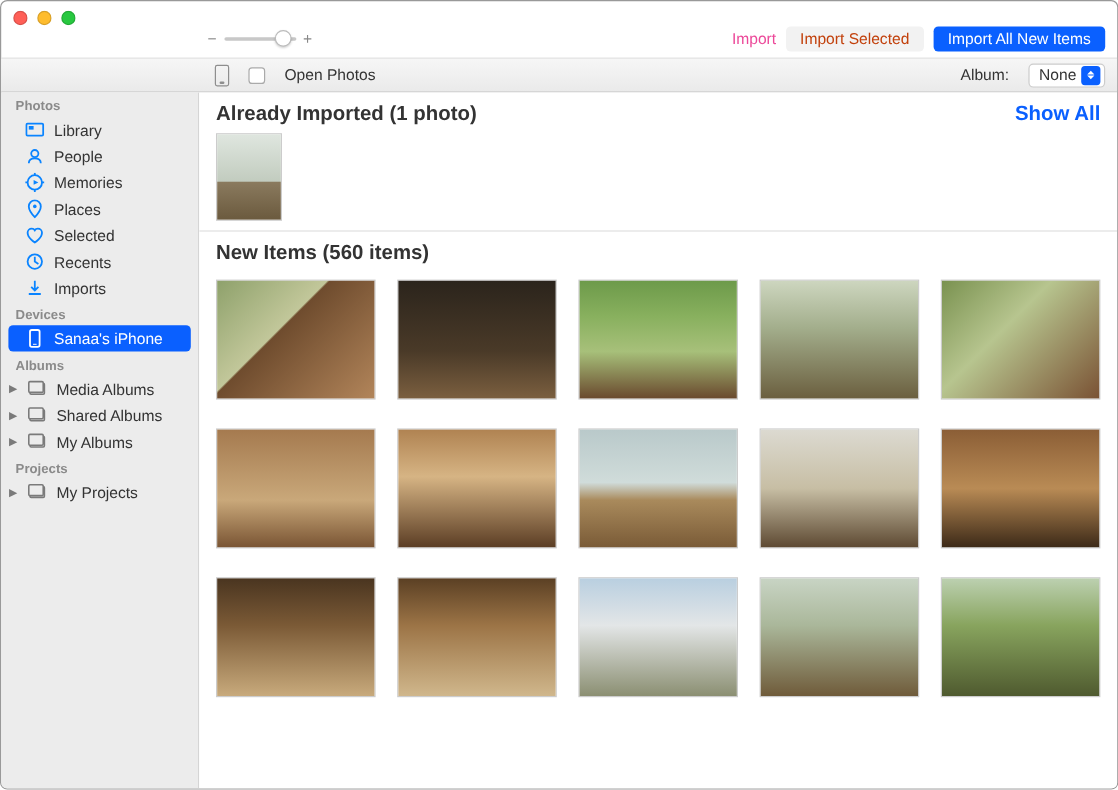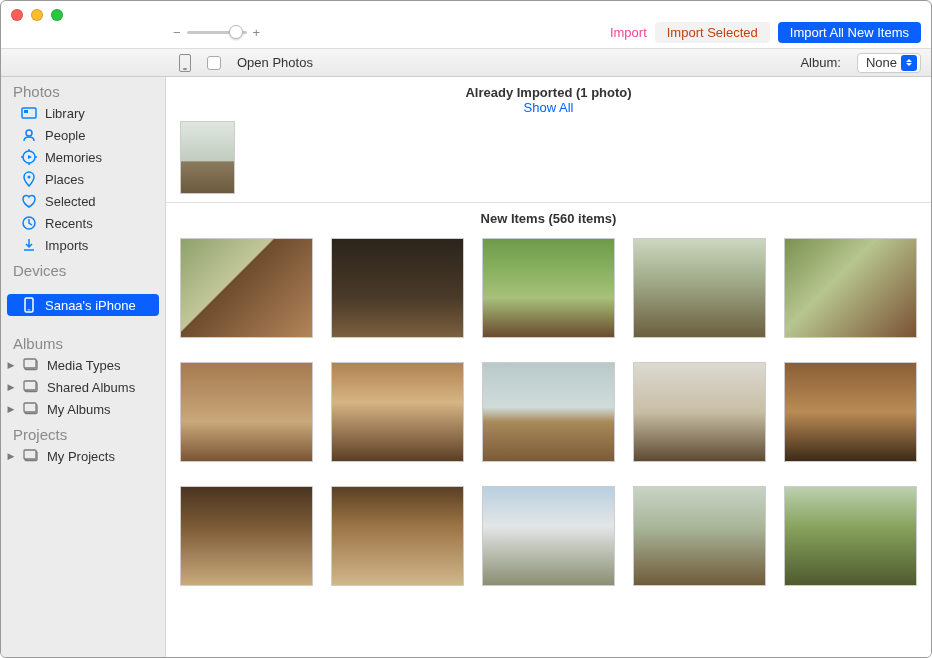--- a/index.html
+++ b/index.html
@@ -35,29 +35,29 @@
   .checkbox { width:14px; height:14px; border:1px solid #aaa; border-radius:3px; background:#fff; }
   .subbar-spacer{flex:1;}
   .album-label{color:#333;}
   .select { display:flex; align-items:center; gap:4px; padding:1px 3px 1px 8px; border:0.5px solid #ccc; border-radius:4px; background:#fff; height:20px;}
   .select-arrow { width:16px; height:16px; background:#0a60ff; border-radius:3px; display:flex; flex-direction:column; align-items:center; justify-content:center; gap:1px;}
   .select-arrow::before,.select-arrow::after{ content:""; width:0;height:0;border-left:3px solid transparent;border-right:3px solid transparent;}
   .select-arrow::before{border-bottom:3px solid #fff;}
   .select-arrow::after{border-top:3px solid #fff;}
   .body { display:flex; flex:1; overflow:hidden; }
   .sidebar { width:165px; background:#ececec; border-right:1px solid #d5d5d5; padding-top:0; overflow:hidden;}
-  .sidebar-section { padding:6px 0 2px 12px; font-size:15px; font-weight:400; color:#8a8a8a;}
+  .sidebar-section { padding:6px 0 2px 12px; font-size:11px; font-weight:700; color:#8a8a8a;}
   .sidebar-item { display:flex; align-items:center; gap:8px; padding:3px 8px 3px 20px; color:#333; cursor:default;}
   .sidebar-item.with-arrow{padding-left:6px;}
-  .sidebar-item.selected { background:#0a60ff; color:#fff; border-radius:4px; margin:13px 6px; padding-left:14px;}
+  .sidebar-item.selected { background:#0a60ff; color:#fff; border-radius:4px; margin:0 6px; padding-left:14px;}
   .sb-icon{ width:16px; height:16px; display:flex; align-items:center; justify-content:center; flex-shrink:0;}
   .chev{ width:8px; text-align:center; color:#7a7a7a; font-size:9px;}
   .content { flex:1; overflow:auto; padding:0 0 8px 0; background:#fff;}
-  .section-head{ display:flex; align-items:center; justify-content:space-between; padding:8px 14px 6px; font-size:13px; font-weight:600; color:#333;flex-direction:column; }
-  .show-all{ font-weight:400; color:#0a60ff; cursor:default; }
+  .section-head{ display:flex; align-items:center; justify-content:space-between; padding:8px 14px 6px; font-size:17px; font-weight:600; color:#333; }
+  .show-all{ font-weight:700; color:#0a60ff; cursor:default; }
   .divider{ border-top:1px solid #e0e0e0; margin:8px 0 0; }
   .grid { display:grid; grid-template-columns:repeat(5, 1fr); gap:24px 18px; padding:6px 14px 0; }
   .thumb { width:100%; aspect-ratio:4/3; border:0.5px solid #ccc;}
   .thumb.small { width:55px; aspect-ratio:3/4; margin-left:14px; margin-bottom:4px;}
   .ph{ width:100%; height:100%; }
   
   .p-dog{ background:linear-gradient(180deg,#dfe6df 0%,#c2ccbf 55%,#8a7a5e 56%,#6b5a3e 100%);}
   .p1{ background:linear-gradient(135deg,#8ea16b 0%,#c2c79a 40%,#6f4c2e 41%,#b2855a 100%);}
   .p2{ background:linear-gradient(180deg,#2b241c 0%,#4a3a28 60%,#7b5f3f 100%);}
   .p3{ background:linear-gradient(180deg,#6d9a4a 0%,#88b05e 30%,#a7c07a 60%,#6a4a2e 100%);}
@@ -191,21 +191,21 @@
 
       <div class="sidebar-section">Albums</div>
       <div class="sidebar-item with-arrow">
         <span class="chev">▶</span>
         <span class="sb-icon">
           <svg width="16" height="16" viewBox="0 0 16 16">
               <rect x="2" y="3.5" width="12" height="9" rx="1" fill="none" stroke="#7a7a7a" stroke-width="1.3"></rect>
               <rect x="1" y="2" width="12" height="9" rx="1" fill="#ececec" stroke="#7a7a7a" stroke-width="1.3"></rect>
             </svg>
         </span>
-        <span>Media Types</span>
+        <span>Media Albums</span>
       </div>
       <div class="sidebar-item with-arrow">
         <span class="chev">▶</span>
         <span class="sb-icon">
           <svg width="16" height="16" viewBox="0 0 16 16">
               <rect x="2" y="3.5" width="12" height="9" rx="1" fill="none" stroke="#7a7a7a" stroke-width="1.3"></rect>
               <rect x="1" y="2" width="12" height="9" rx="1" fill="#ececec" stroke="#7a7a7a" stroke-width="1.3"></rect>
             </svg>
         </span>
         <span>Shared Albums</span>

